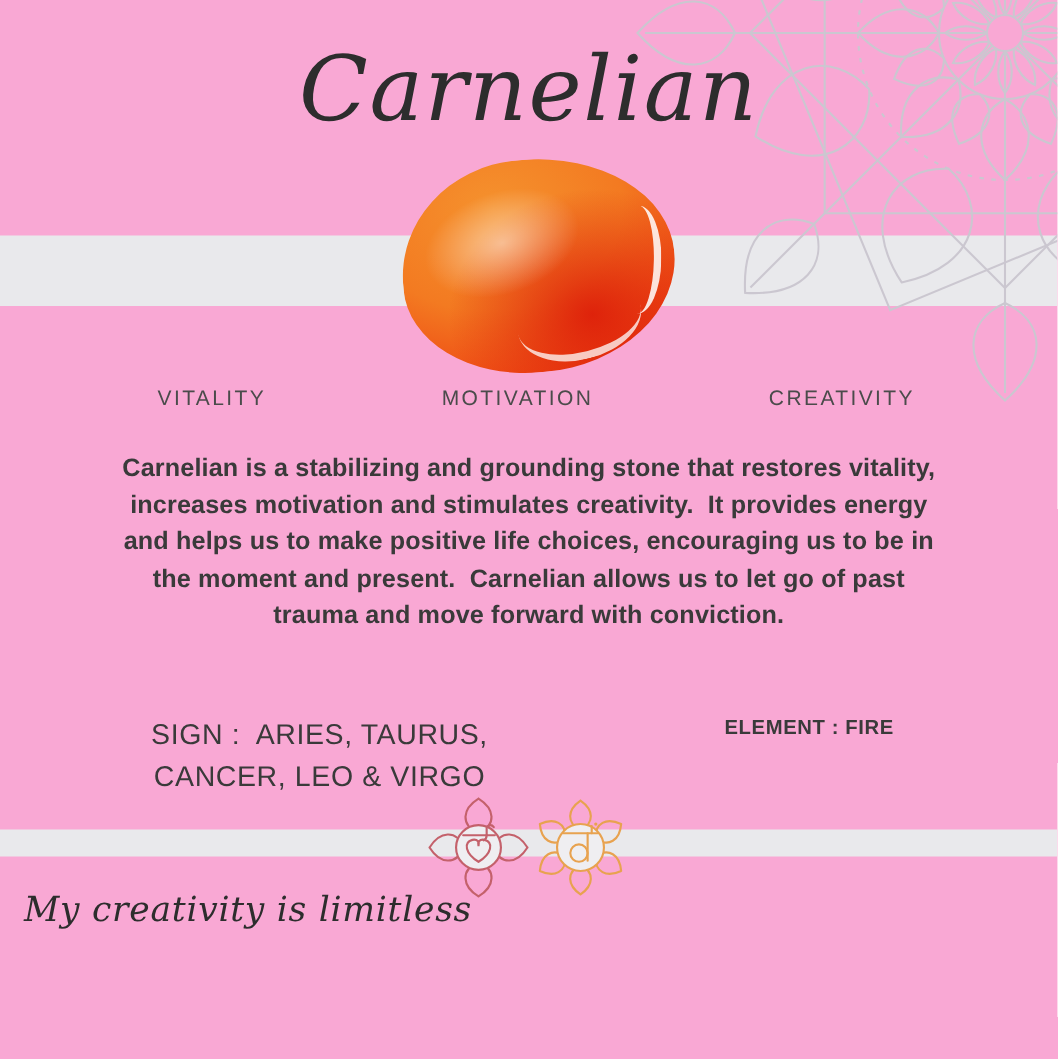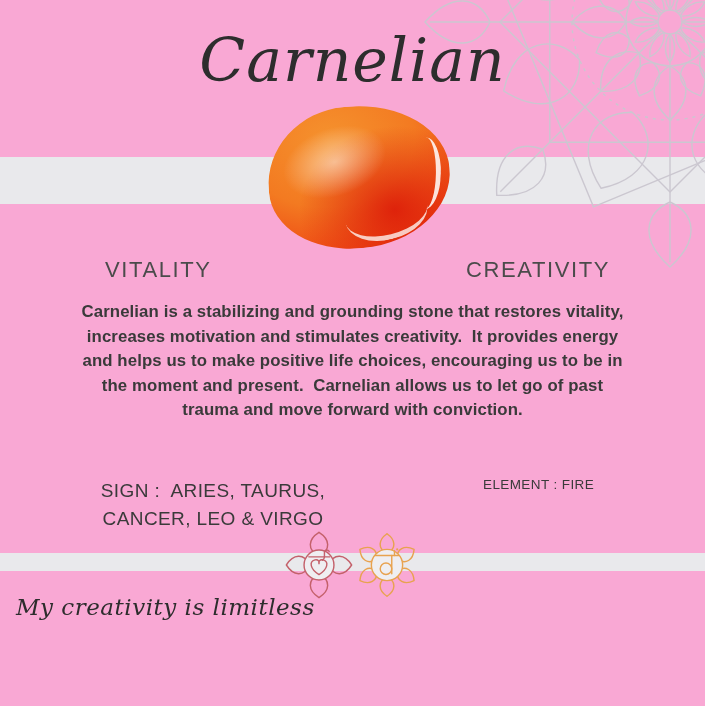--- a/index.html
+++ b/index.html
@@ -43,38 +43,38 @@
   }
   .stone .gloss{
     position:absolute;right:14%;bottom:4%;width:46%;height:34%;border-radius:50%;
     border-bottom:5px solid rgba(255,255,255,.75);transform:rotate(-9deg);
   }
 
   
   .keywords{
     position:absolute;top:257px;left:105px;width:505px;
     display:flex;justify-content:space-between;
-    font-size:22px;letter-spacing:1.6px;color:var(--keyword_gray,#4b4b4b);font-weight:500;
+    font-size:14px;letter-spacing:1.6px;color:var(--keyword_gray,#4b4b4b);font-weight:500;
   }
 
   
   .description{
     position:absolute;top:300px;left:80px;width:545px;margin:0;
     font-size:16.8px;line-height:1.46;font-weight:600;text-align:center;
     white-space:pre-wrap;color:var(--text_dark,#3a3a3a);letter-spacing:.1px;
   }
 
   
   .sign{
     position:absolute;top:477px;left:76px;width:274px;text-align:center;
     font-size:19px;line-height:1.45;letter-spacing:.4px;font-weight:500;white-space:pre-wrap;
   }
   .element{
     position:absolute;top:477px;left:483px;
-    font-size:13.5px;letter-spacing:.4px;font-weight:400;white-space:pre;text-align:center;
+    font-size:13.5px;letter-spacing:.4px;font-weight:700;white-space:pre;text-align:center;
   }
 
   
   .chakras{position:absolute;top:531px;left:50%;transform:translateX(-50%);display:flex;gap:0;}
   .chakras svg{width:68px;height:68px;}
   .root-chakra *{fill:none;stroke:var(--root_chakra,#c4616b);stroke-width:2.1;stroke-linecap:round;}
   .root-chakra .cfill{fill:var(--chakra_fill,#efeef1);}
   .sacral-chakra *{fill:none;stroke:var(--sacral_chakra,#e8a24f);stroke-width:2.1;stroke-linecap:round;}
   .sacral-chakra .cfill{fill:var(--chakra_fill,#efeef1);}
   .sacral-chakra .dot{fill:var(--sacral_chakra,#e8a24f);stroke:none;}
@@ -168,20 +168,21 @@
   <h1 class="title">Carnelian</h1>
 
   <div class="stone">
     <div class="sheen"></div>
     <div class="streak"></div>
     <div class="gloss"></div>
   </div>
 
   <div class="keywords">
     <span>VITALITY</span>
+    <span>MOTIVATION</span>
     <span>CREATIVITY</span>
   </div>
 
   <p class="description">Carnelian is a stabilizing and grounding stone that restores vitality, increases motivation and stimulates creativity.  It provides energy and helps us to make positive life choices, encouraging us to be in the moment and present.  Carnelian allows us to let go of past trauma and move forward with conviction.</p>
 
   <div class="sign">SIGN :  ARIES, TAURUS, CANCER, LEO &amp; VIRGO</div>
   <div class="element">ELEMENT : FIRE</div>
 
   <div class="chakras">
     <svg class="root-chakra" viewBox="0 0 100 100" aria-hidden="true">

